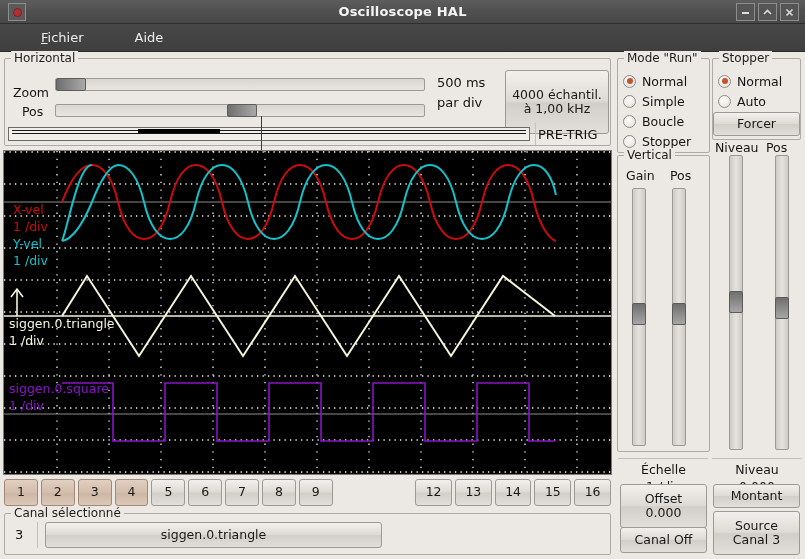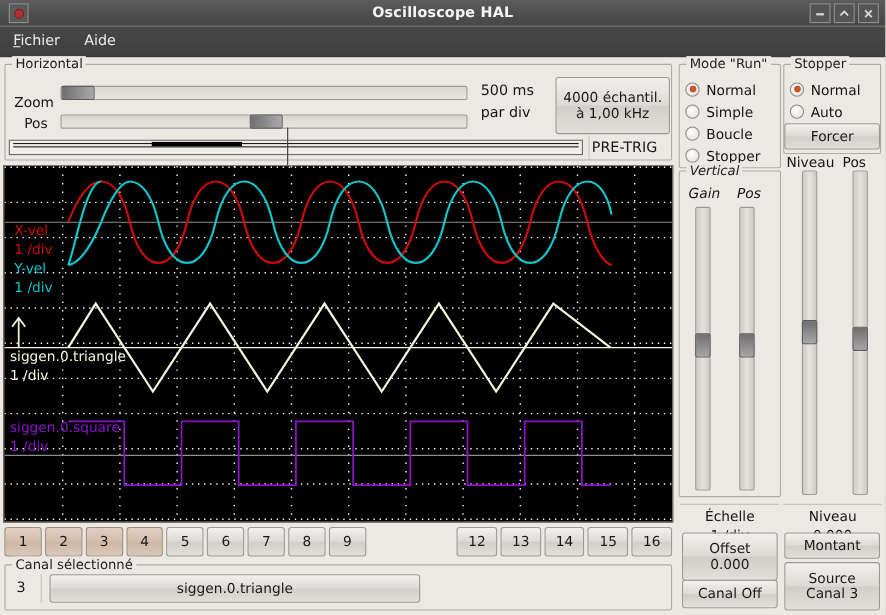--- a/index.html
+++ b/index.html
@@ -42,21 +42,21 @@
   }
   .tb-btn svg { display: block; }
 
   
   .menubar {
     position: absolute; left: 0; top: 24px; width: 805px; height: 28px;
     background: linear-gradient(to bottom, #474747 0%, #3f3f3f 100%);
     border-bottom: 1px solid #2a2a2a;
     display: flex; align-items: center; padding-left: 10px; gap: 18px;
   }
-  .menu-item { color: #ececec; font-size: 13px; padding: 2px 2px; }
+  .menu-item { color: #ececec; font-size: 13px; padding: 2px 2px; margin-left: 29px; }
   .menu-item u { text-decoration: underline; }
 
   
   .frame {
     position: absolute;
     border: 1px solid #aeaaa5;
     border-radius: 2px;
     background: #ece9e4;
   }
   .frame > .legend {
@@ -177,21 +177,21 @@
 
     <div class="lbl" style="left:17px; top:45px;">Pos</div>
     <div class="hslider" style="position:absolute; left:50px; top:44px; width:370px;">
       <div class="trough"></div>
       <div class="thumb" style="left:172px;"></div>
     </div>
 
     <div class="lbl" style="left:432px; top:16px; font-size:13px;">500 ms</div>
     <div class="lbl" style="left:432px; top:36px; font-size:13px;">par div</div>
 
-    <div class="btn" style="position:absolute; left:500px; top:11px; width:104px; height:52px; flex-direction:column;">
+    <div class="btn" style="position:absolute; left:500px; top:11px; width:104px; height:64px; flex-direction:column;">
       <span>4000 échantil.</span>
       <span>à 1,00 kHz</span>
     </div>
 
     <div style="position:absolute; left:3px; top:66px; width:522px; height:18px;">
       <div style="position:absolute; left:0; top:2px; width:100%; height:14px; background:#f0eeea; border:1px solid #6d6a66;"></div>
       <div style="position:absolute; left:4px; top:8px; width:514px; height:1px; background:#191919;"></div>
       <div style="position:absolute; left:4px; top:5px; width:514px; height:1px; background:#191919;"></div>
       <div style="position:absolute; left:130px; top:4px; width:82px; height:4px; background:#000;"></div>
       <div style="position:absolute; left:253px; top:-9px; width:1px; height:36px; background:#3b3b3b;"></div>
@@ -257,21 +257,21 @@
   <div class="lbl" style="left:712px; top:479px; width:90px; text-align:center;">0.000</div>
 
   <div class="btn" style="position:absolute; left:713px; top:484px; width:87px; height:24px;">
     <span>Montant</span>
   </div>
   <div class="btn" style="position:absolute; left:713px; top:511px; width:87px; height:44px; flex-direction:column;">
     <span>Source</span>
     <span>Canal  3</span>
   </div>
 
-  <div class="frame" style="left:617px; top:155px; width:93px; height:297px;font-style:italic;">
+  <div class="frame" style="left:617px; top:155px; width:93px; height:297px;">
     <div class="legend">Vertical</div>
     <div class="lbl" style="left:8px; top:12px;">Gain</div>
     <div class="lbl" style="left:52px; top:12px;">Pos</div>
     <div class="vslider" style="position:absolute; left:14px; top:32px; height:258px;">
       <div class="trough"></div>
       <div class="thumb" style="top:115px;"></div>
     </div>
     <div class="vslider" style="position:absolute; left:54px; top:32px; height:258px;">
       <div class="trough"></div>
       <div class="thumb" style="top:115px;"></div>

